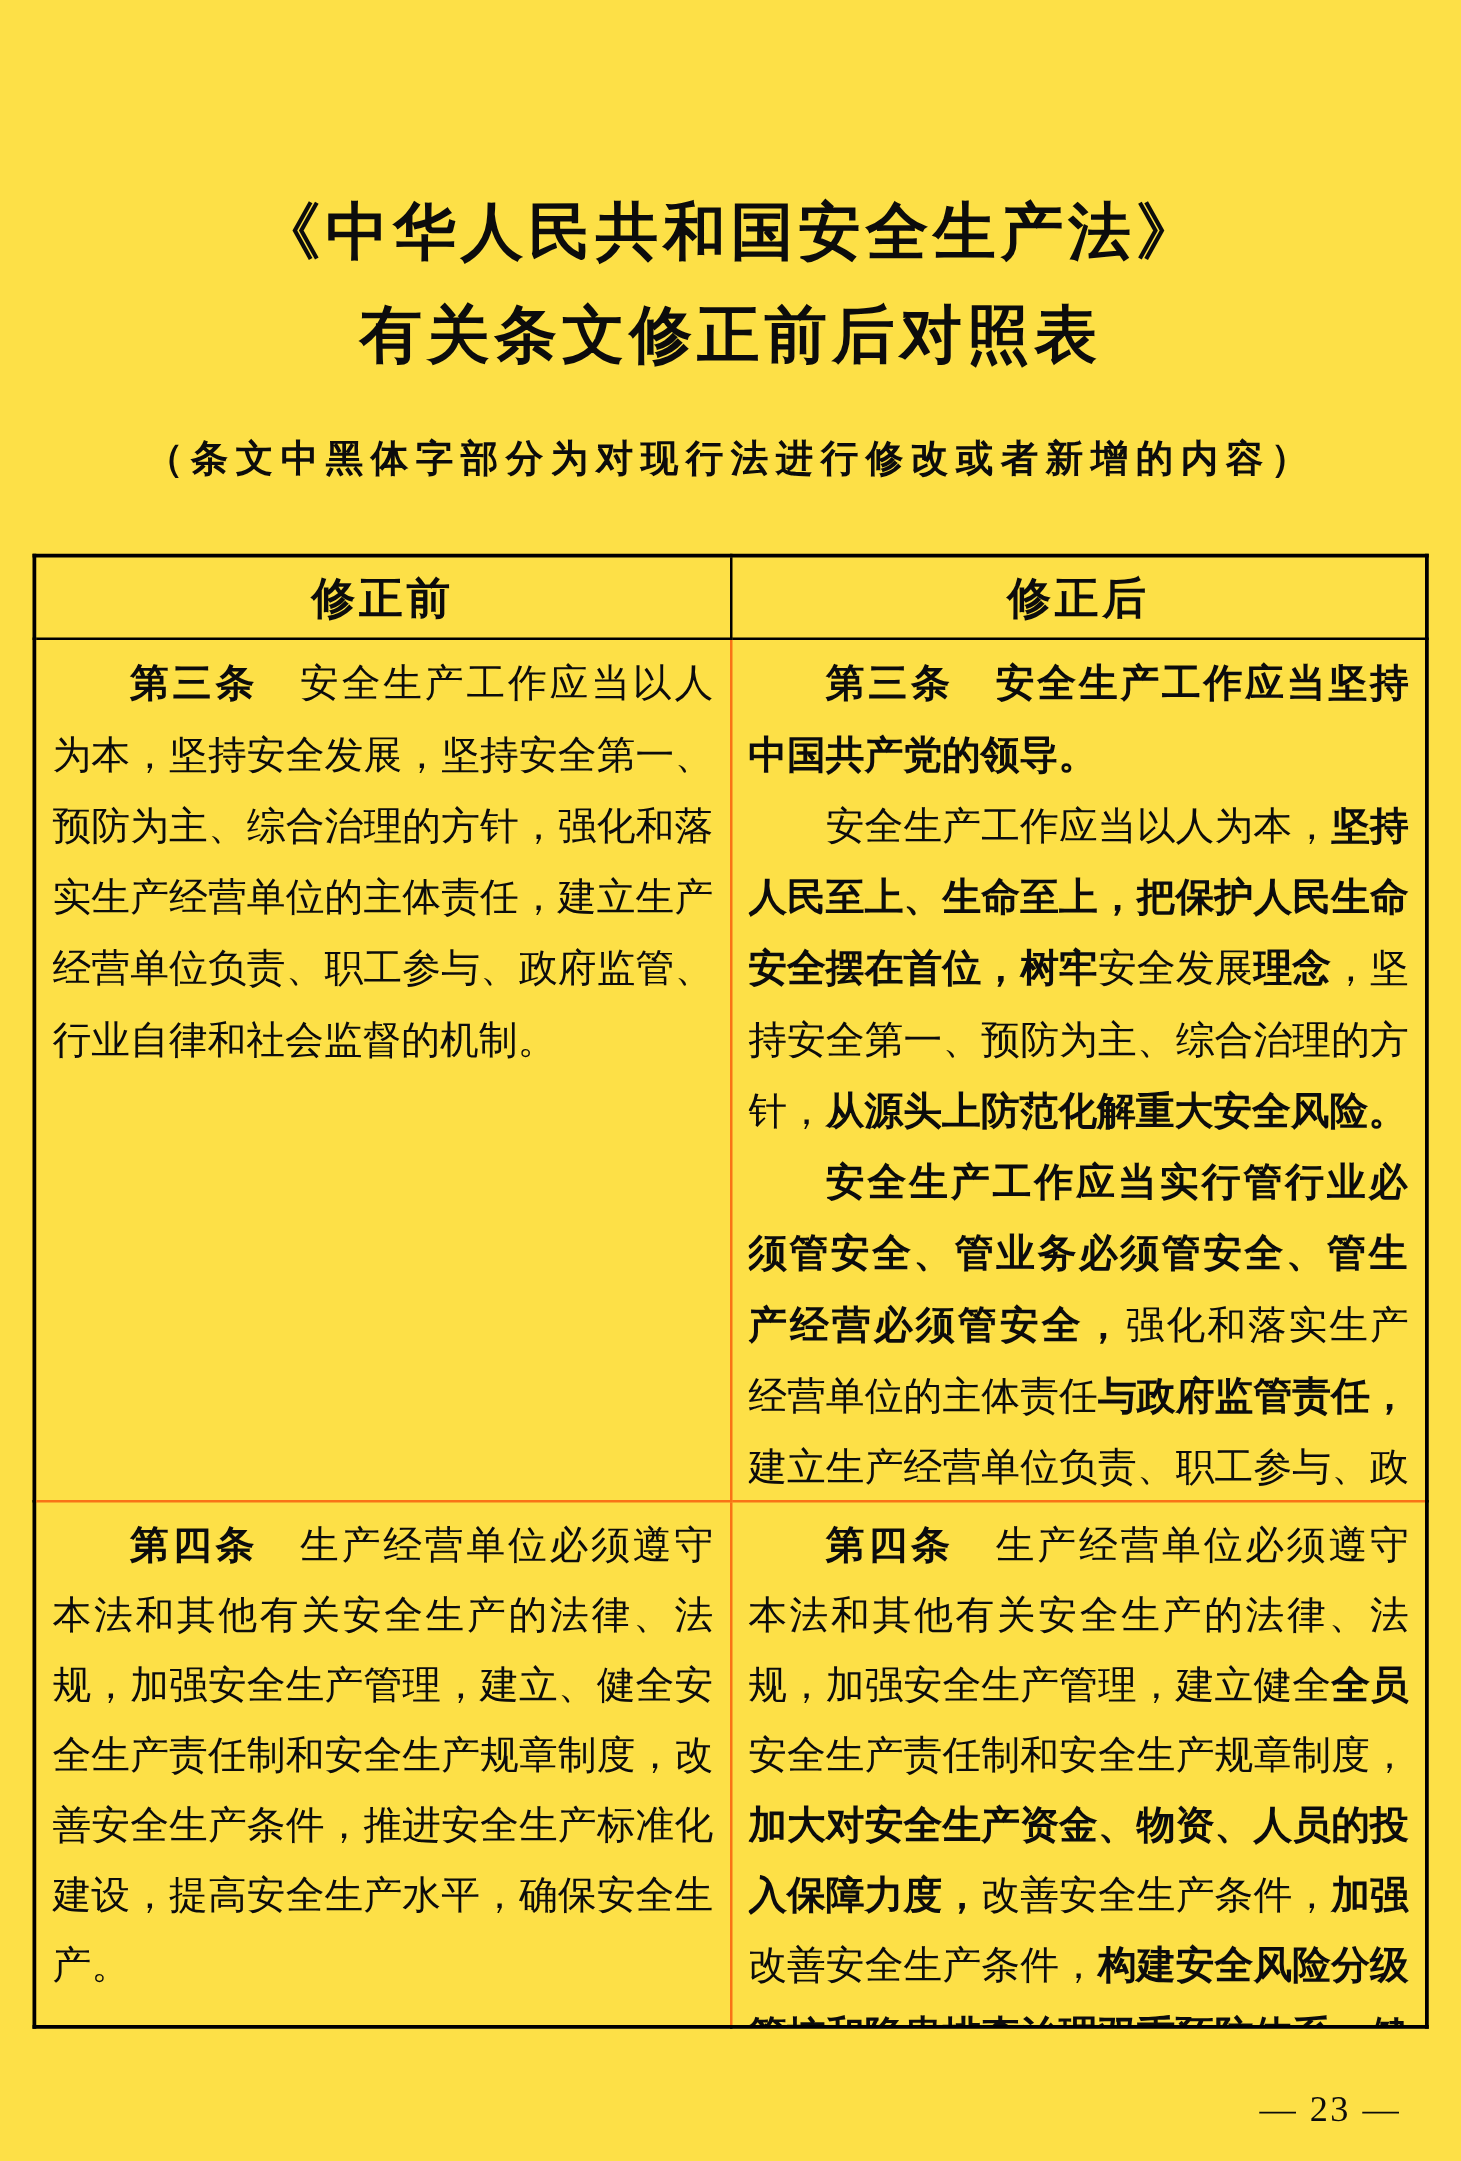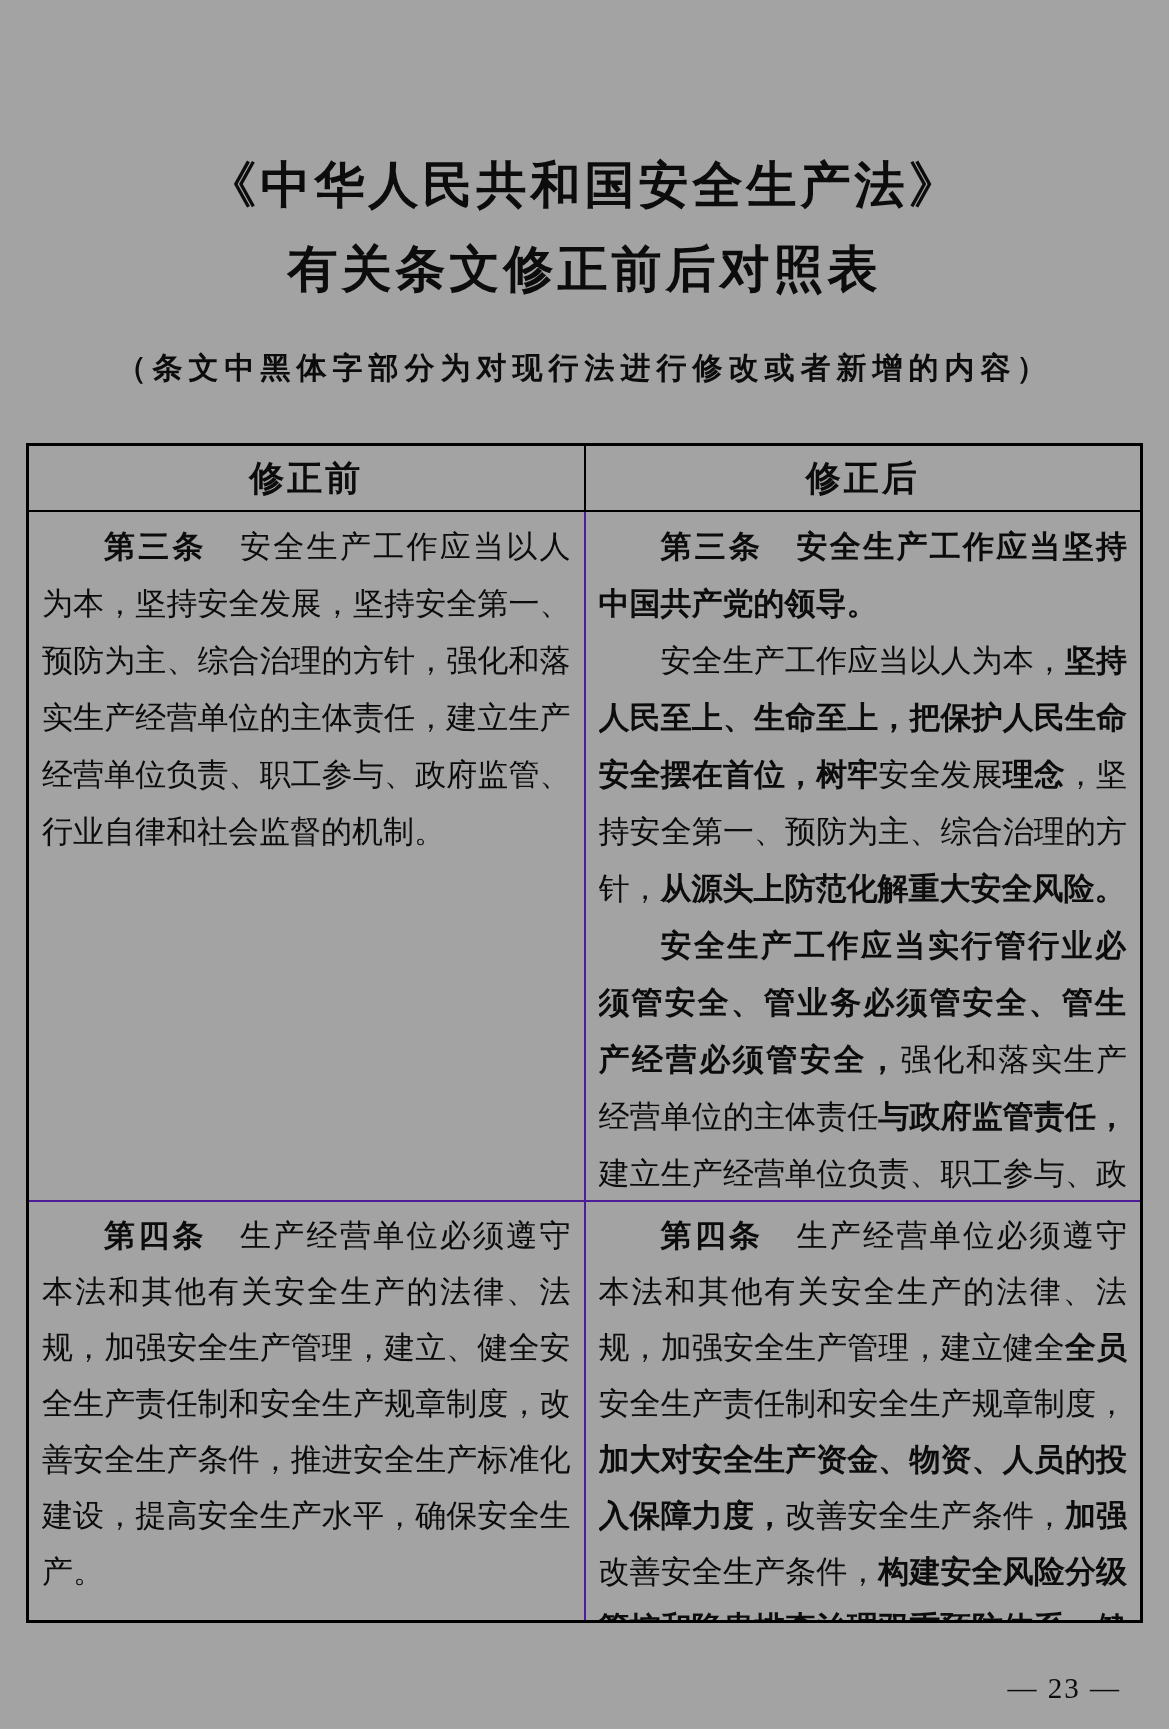--- a/index.html
+++ b/index.html
@@ -1,20 +1,20 @@
 <!DOCTYPE html>
 <html lang="zh"><head>
 <meta charset="utf-8">
 <style>
   html,body{margin:0;padding:0;background:#e8e8e8;}
   .page{
     position:relative;
     width:1169px;height:1729px;
     margin:0 auto;
-    background:#a3a3a3;
+    background:#fde047;
     color:#0c0c0c;
     font-family:"Liberation Serif","DejaVu Serif",serif;
     overflow:hidden;
     box-sizing:border-box;
     padding-top:155px;
   }
   .title{
     text-align:center;
     font-weight:700;
     font-size:50px;
@@ -44,21 +44,21 @@
     border:2px solid #000;
     height:62px;
     font-size:35px;
     font-weight:700;
     letter-spacing:3px;
     font-family:"Liberation Sans","DejaVu Sans",sans-serif;
     text-align:center;
     vertical-align:middle;
   }
   table.compare td{
-    border:2px solid #4c1d95;
+    border:2px solid #f97316;
     vertical-align:top;
     padding:6px 13px 0 13px;
   }
   .clip{overflow:hidden;}
   tr.r1 .clip{height:682px;}
   tr.r2 .clip{height:412px;}
   .para{
     margin:0;
     text-indent:2em;
     font-size:31px;

